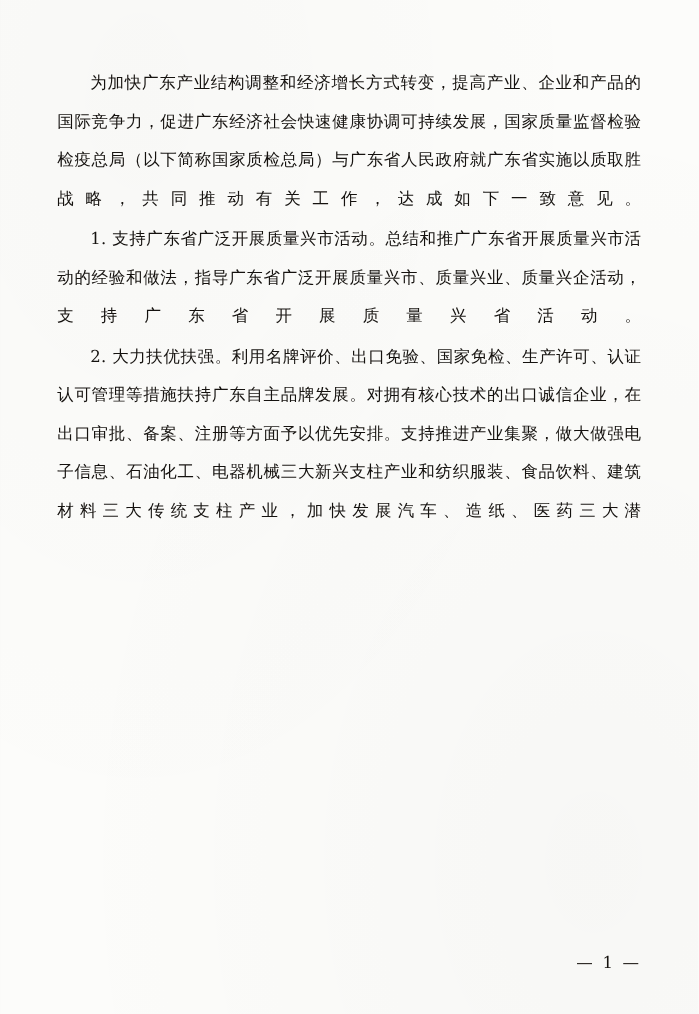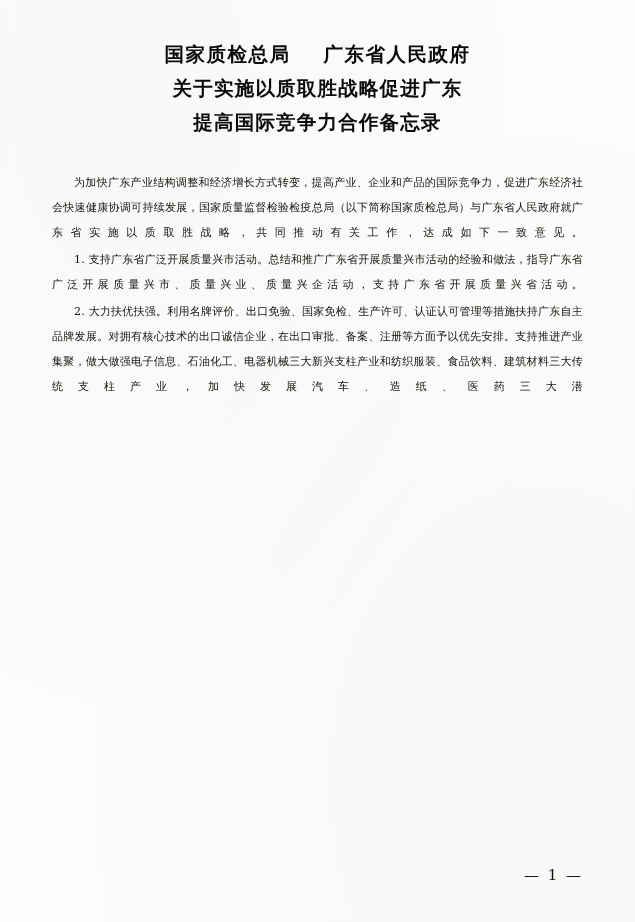--- a/index.html
+++ b/index.html
@@ -37,22 +37,22 @@
     color: #0c0a08;
     white-space: pre;
   }
   .title-line.first {
     letter-spacing: 1.5px;
   }
   .body-block {
     margin-top: 30px;
   }
   p.para {
-    font-size: 11px;
-    line-height: 25px;
+    font-size: 15px;
+    line-height: 35px;
     text-align: justify;
     text-align-last: left;
     margin: 0 0 2px 0;
     letter-spacing: 0.2px;
     text-indent: 2em;
     color: #15120f;
   }
   p.para.heading {
     font-weight: bold;
     text-indent: 2em;
@@ -76,25 +76,20 @@
     background-image:
       linear-gradient(90deg, rgba(0,0,0,0.012) 0 1px, rgba(0,0,0,0) 1px 3px);
     opacity: 0.5;
   }
 </style>
 </head>
 <body>
 
 <div class="page">
 
-  <div class="title-block">
-    <div class="title-line first">国家质检总局    广东省人民政府</div>
-    <div class="title-line">关于实施以质取胜战略促进广东</div>
-    <div class="title-line">提高国际竞争力合作备忘录</div>
-  </div>
 
   <div class="body-block">
     <p class="para last-full">为加快广东产业结构调整和经济增长方式转变，提高产业、企业和产品的国际竞争力，促进广东经济社会快速健康协调可持续发展，国家质量监督检验检疫总局（以下简称国家质检总局）与广东省人民政府就广东省实施以质取胜战略，共同推动有关工作，达成如下一致意见。</p>
     <p class="para last-full">1. 支持广东省广泛开展质量兴市活动。总结和推广广东省开展质量兴市活动的经验和做法，指导广东省广泛开展质量兴市、质量兴业、质量兴企活动，支持广东省开展质量兴省活动。</p>
     <p class="para last-full">2. 大力扶优扶强。利用名牌评价、出口免验、国家免检、生产许可、认证认可管理等措施扶持广东自主品牌发展。对拥有核心技术的出口诚信企业，在出口审批、备案、注册等方面予以优先安排。支持推进产业集聚，做大做强电子信息、石油化工、电器机械三大新兴支柱产业和纺织服装、食品饮料、建筑材料三大传统支柱产业，加快发展汽车、造纸、医药三大潜</p>
   </div>
 
   <div class="footer">— 1 —</div>
 
   <div class="scan-noise"></div>

